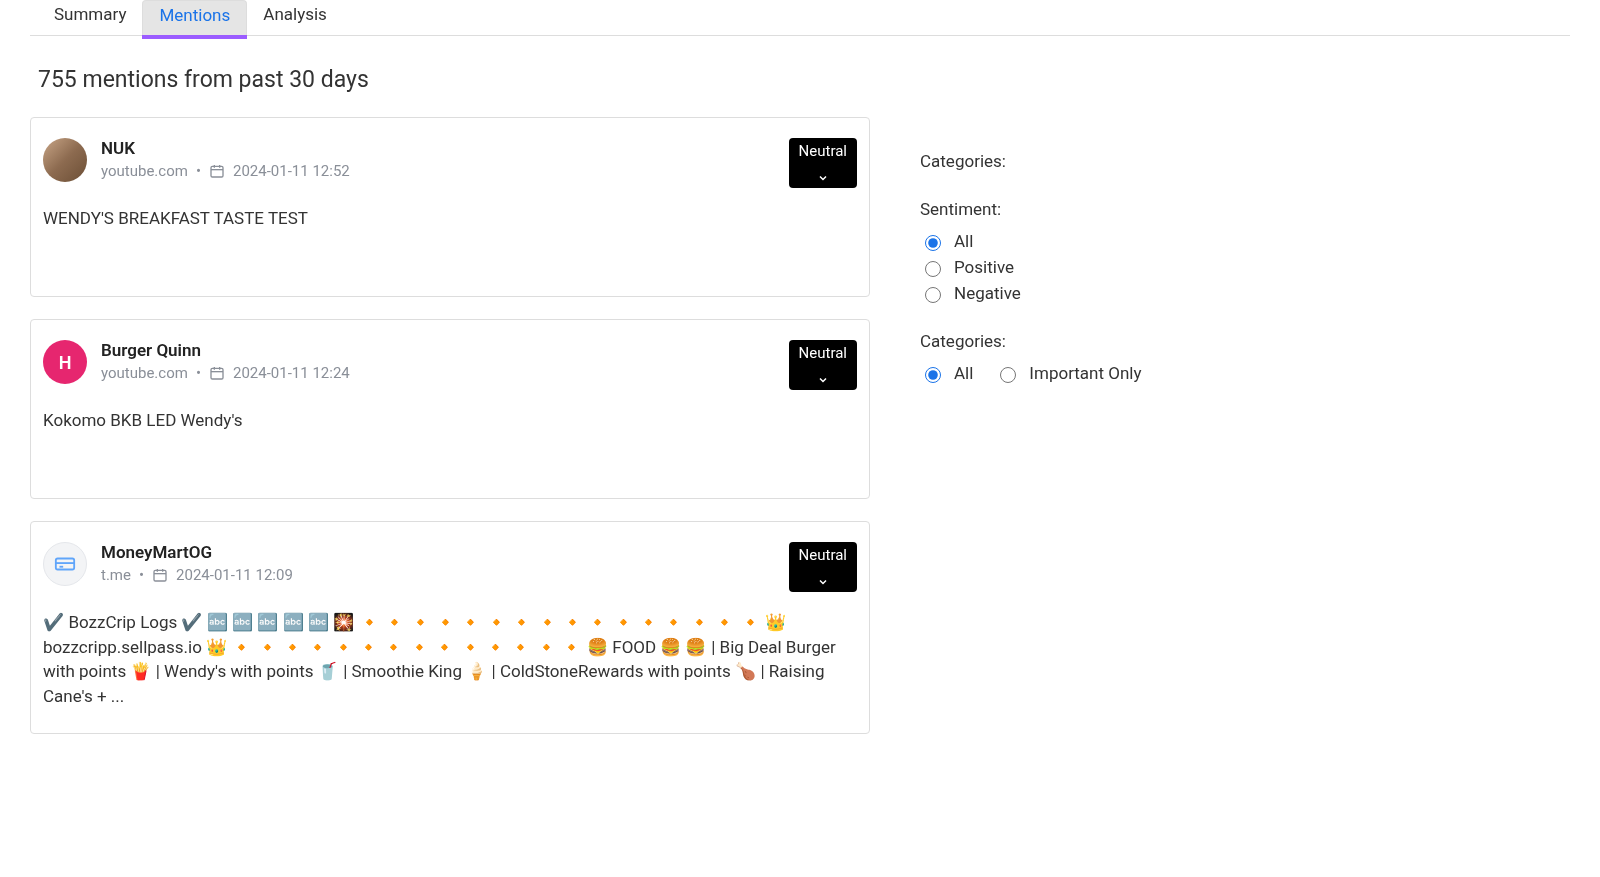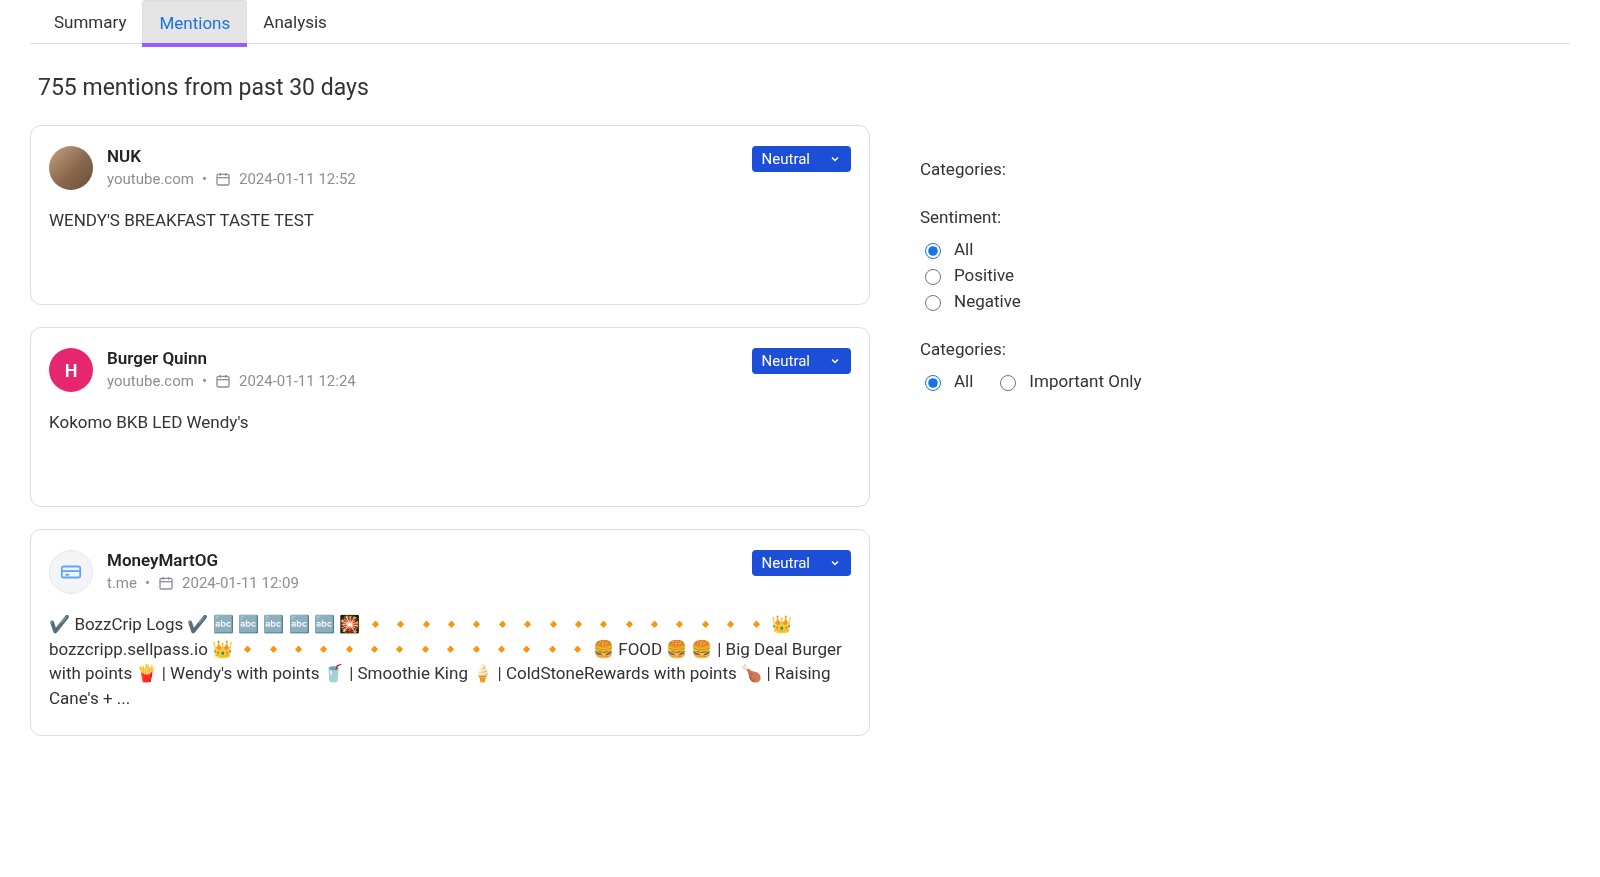--- a/index.html
+++ b/index.html
@@ -12,21 +12,21 @@
     font-size: 16px;
   }
 
   
   .tabs {
     display: flex;
     border-bottom: 1px solid #ddd;
     padding-left: 8px;
   }
   .tab {
-    padding: 12px 16px 10px;
+    padding: 4px 16px 10px;
     cursor: pointer;
     color: #333;
     position: relative;
     font-size: 17px;
   }
   .tab.active {
     color: #1a73e8;
     border: 1px solid #ddd;
     border-bottom: 1px solid #fff;
     border-radius: 4px 4px 0 0;
@@ -54,22 +54,22 @@
 
   .summary-line {
     margin: 30px 8px 24px;
     font-size: 23px;
     color: #333;
   }
 
   
   .card {
     border: 1px solid #ddd;
-    border-radius: 11px;
-    padding: 20px 18px 24px;
+    border-radius: 4px;
+    padding: 20px 12px 24px;
     margin-bottom: 22px;
     min-height: 180px;
   }
   .card-head {
     display: flex;
     align-items: flex-start;
     justify-content: space-between;
     margin-bottom: 18px;
   }
   .head-left { display: flex; gap: 14px; align-items: flex-start; }
@@ -97,27 +97,28 @@
   }
   .meta {
     display: flex; align-items: center; gap: 8px;
     color: #8a8f98; font-size: 15px;
   }
   .dot { color: #8a8f98; }
   .cal-icon { width: 16px; height: 16px; display: inline-block; }
   .cal-icon svg { width: 100%; height: 100%; display: block; }
 
   .sentiment-badge {
-    display: inline-flex; align-items: center; gap: 19px;
-    background: #1d4ed8;
+    display: inline-flex; align-items: center; gap: 12px;
+    background: #000000;
     color: #fff;
     padding: 4px 10px;
     border-radius: 4px;
     font-size: 15px;
     cursor: pointer;
+    flex-direction: column;
   }
   .chev { width: 12px; height: 12px; }
   .chev svg { width: 100%; height: 100%; display: block; }
 
   .card-body {
     font-size: 17px;
     color: #333;
     line-height: 1.45;
     word-wrap: break-word;
   }

